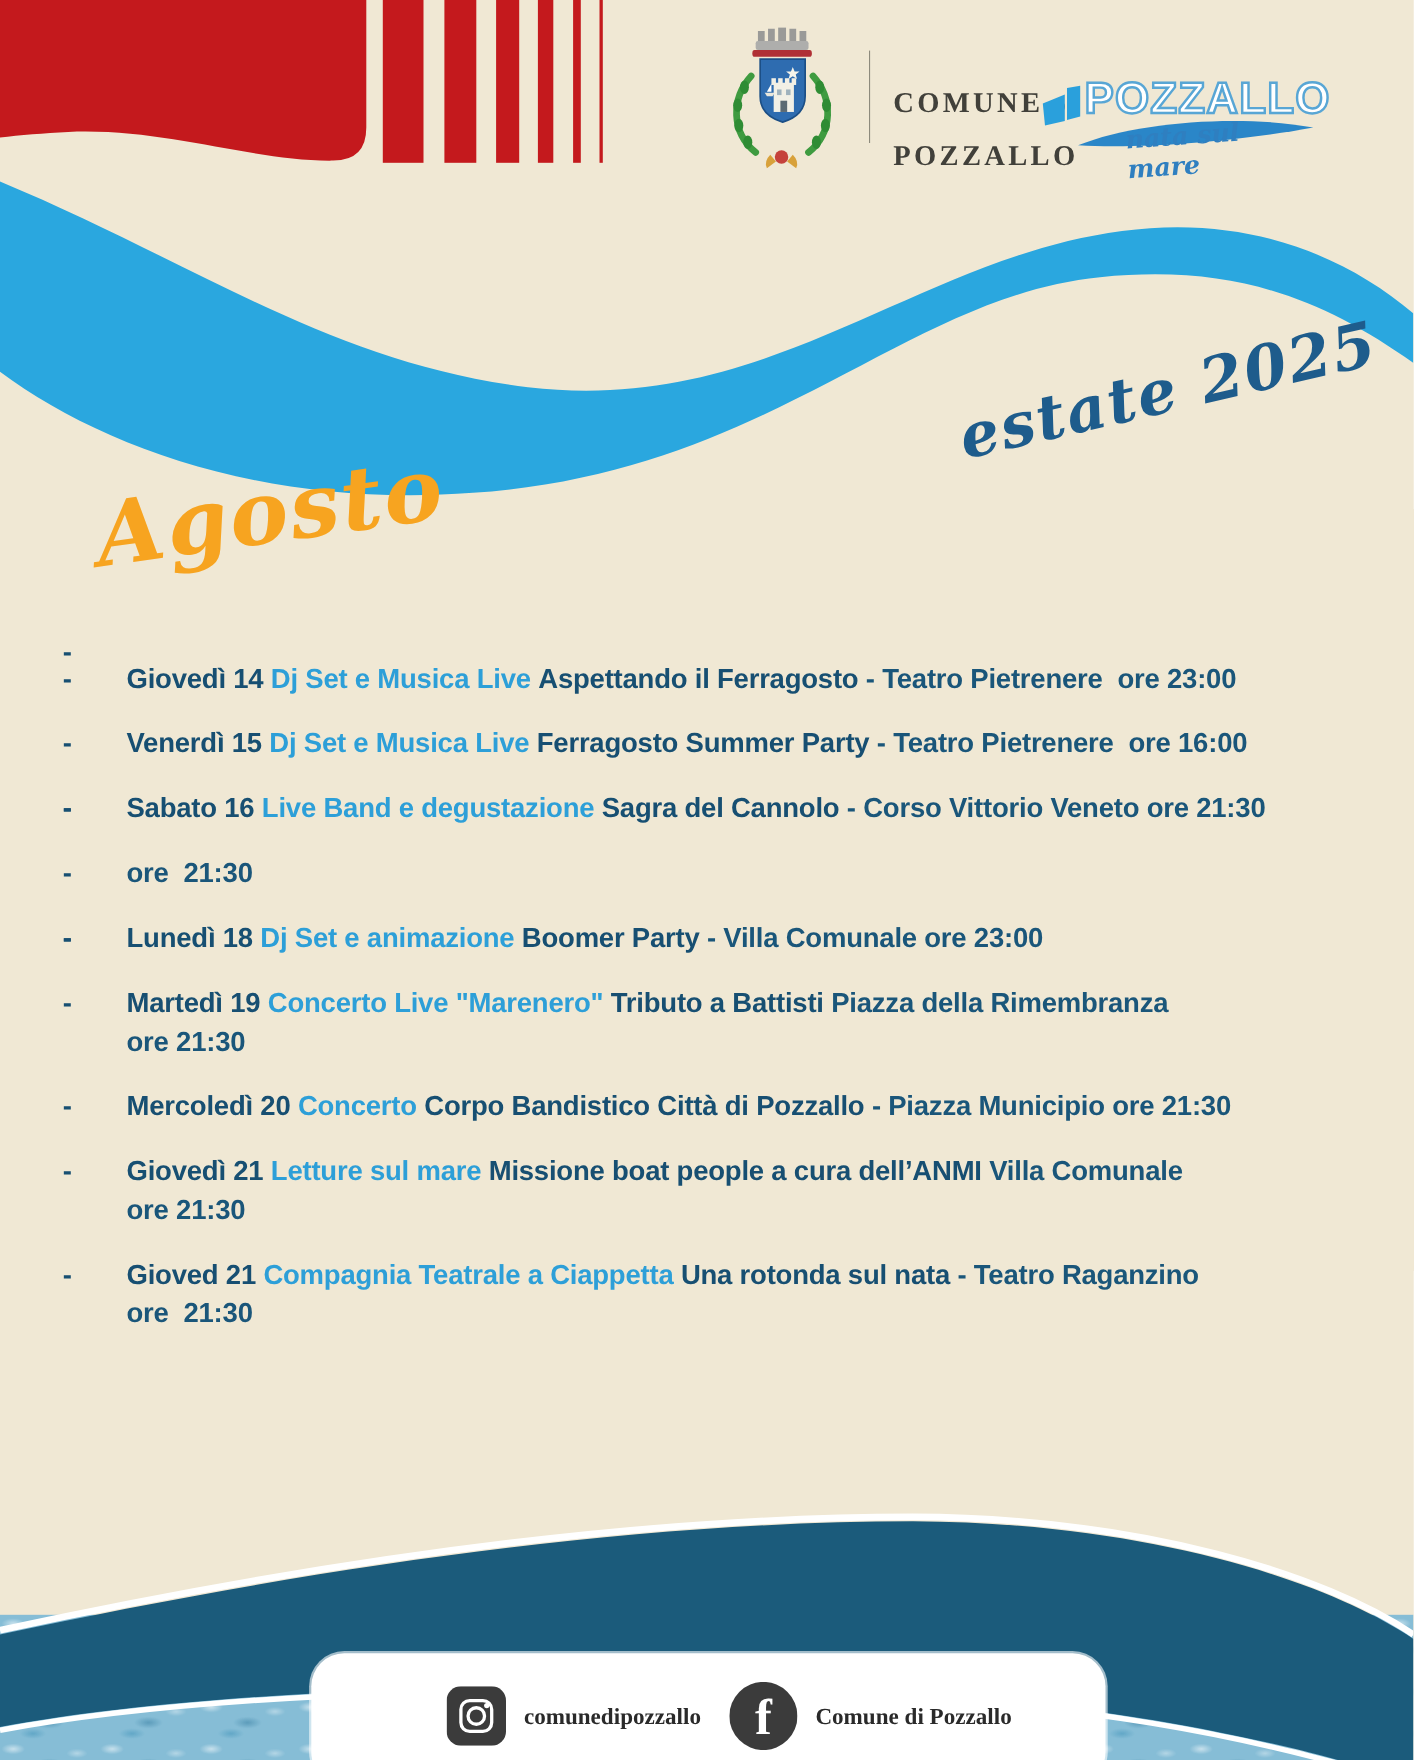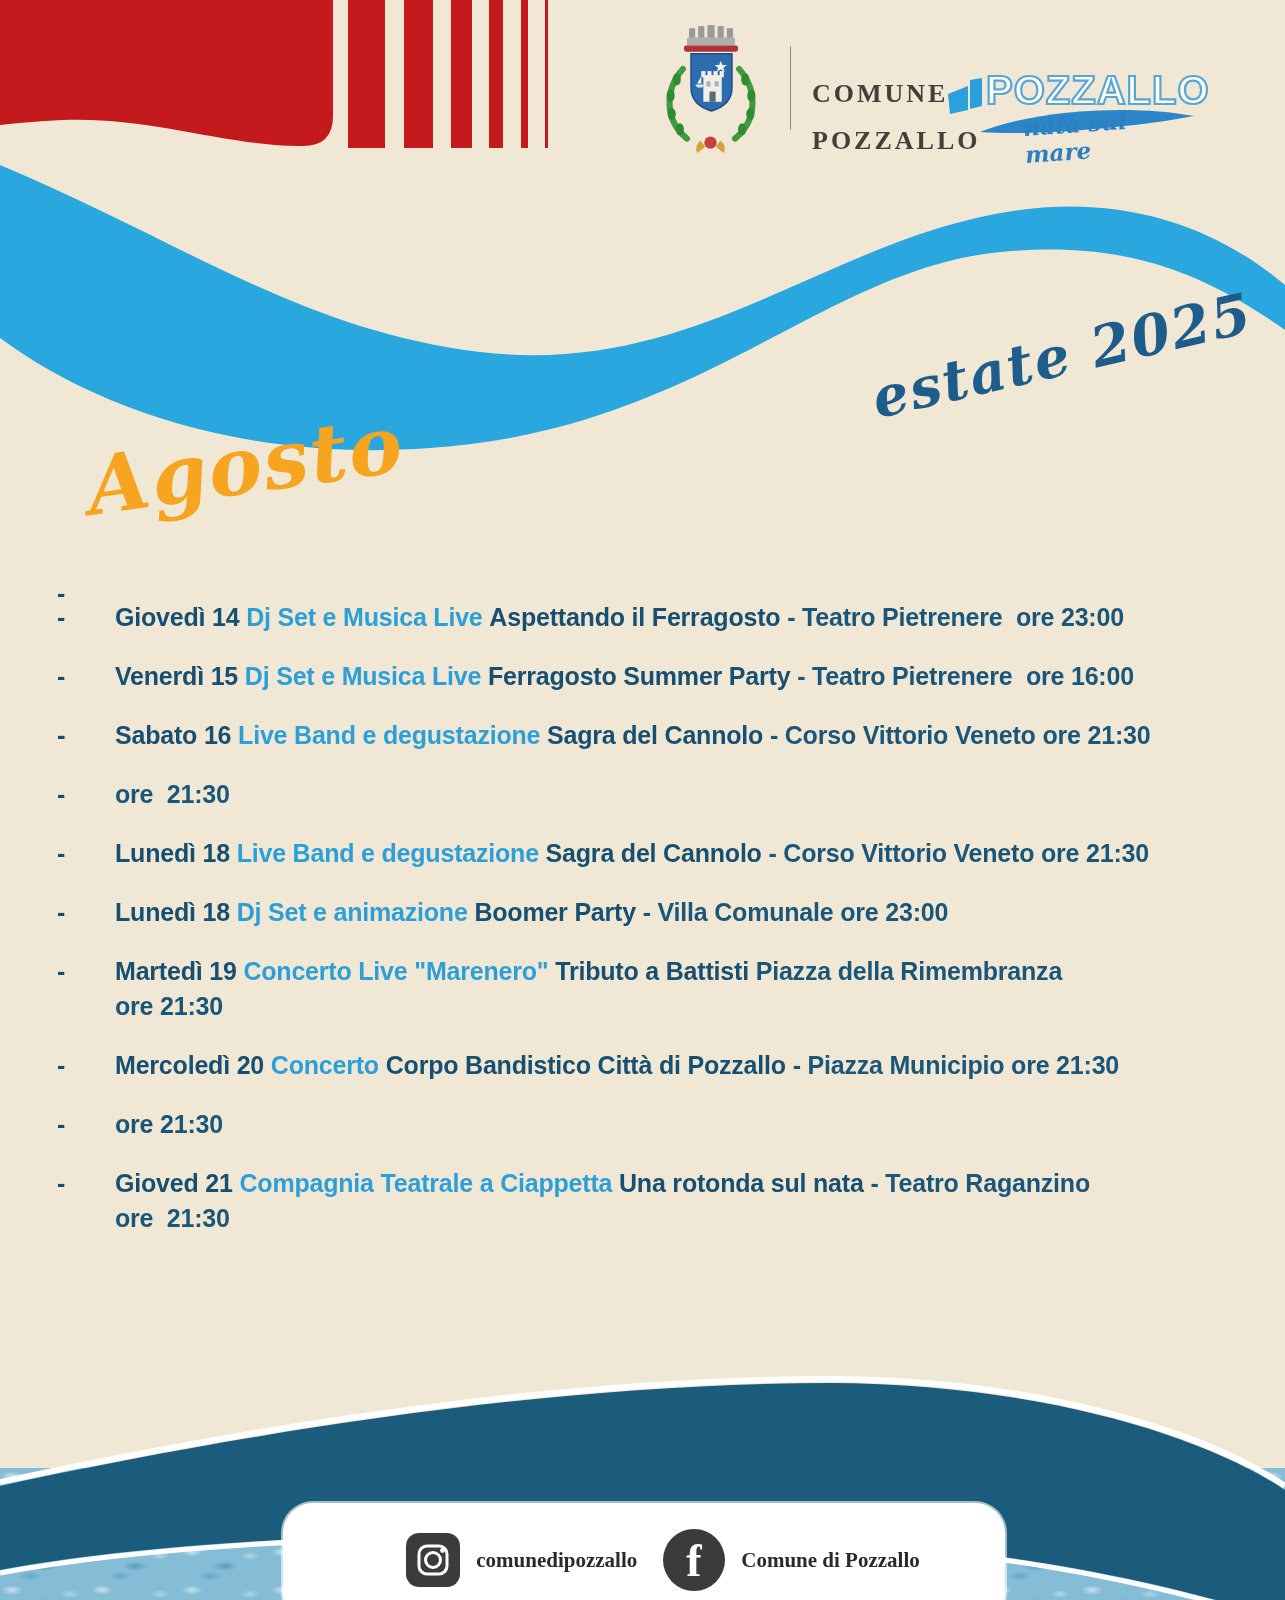--- a/index.html
+++ b/index.html
@@ -179,26 +179,20 @@
         <span class="etail">- Corso Vittorio Veneto ore 21:30</span>
       </span>
       
     </li>
     <li class="event">
       <span class="bullet">-</span>
       <span class="l2 etail">ore&nbsp; 21:30</span>
     </li>
     <li class="event">
       <span class="bullet">-</span>
-      <span class="l1">
-        <span class="day">Lunedì 18</span>
-        <span class="etype">Live Band e degustazione</span>
-        <span class="etitle">Sagra del Cannolo</span>
-        <span class="etail">- Corso Vittorio Veneto ore 21:30</span>
-      </span>
       
     </li>
     <li class="event">
       <span class="bullet">-</span>
       <span class="l1">
         <span class="day">Lunedì 18</span>
         <span class="etype">Dj Set e animazione</span>
         <span class="etitle">Boomer Party</span>
         <span class="etail">- Villa Comunale ore 23:00</span>
       </span>
@@ -219,20 +213,26 @@
       <span class="l1">
         <span class="day">Mercoledì 20</span>
         <span class="etype">Concerto</span>
         <span class="etitle">Corpo Bandistico Città di Pozzallo</span>
         <span class="etail">- Piazza Municipio ore 21:30</span>
       </span>
       
     </li>
     <li class="event">
       <span class="bullet">-</span>
+      <span class="l1">
+        <span class="day">Giovedì 21</span>
+        <span class="etype">Letture sul mare</span>
+        <span class="etitle">Missione boat people a cura dell’ANMI</span>
+        <span class="etail">Villa Comunale</span>
+      </span>
       <span class="l2 etail">ore 21:30</span>
     </li>
     <li class="event">
       <span class="bullet">-</span>
       <span class="l1">
         <span class="day">Gioved 21</span>
         <span class="etype">Compagnia Teatrale a Ciappetta</span>
         <span class="etitle">Una rotonda sul nata</span>
         <span class="etail">- Teatro Raganzino</span>
       </span>

